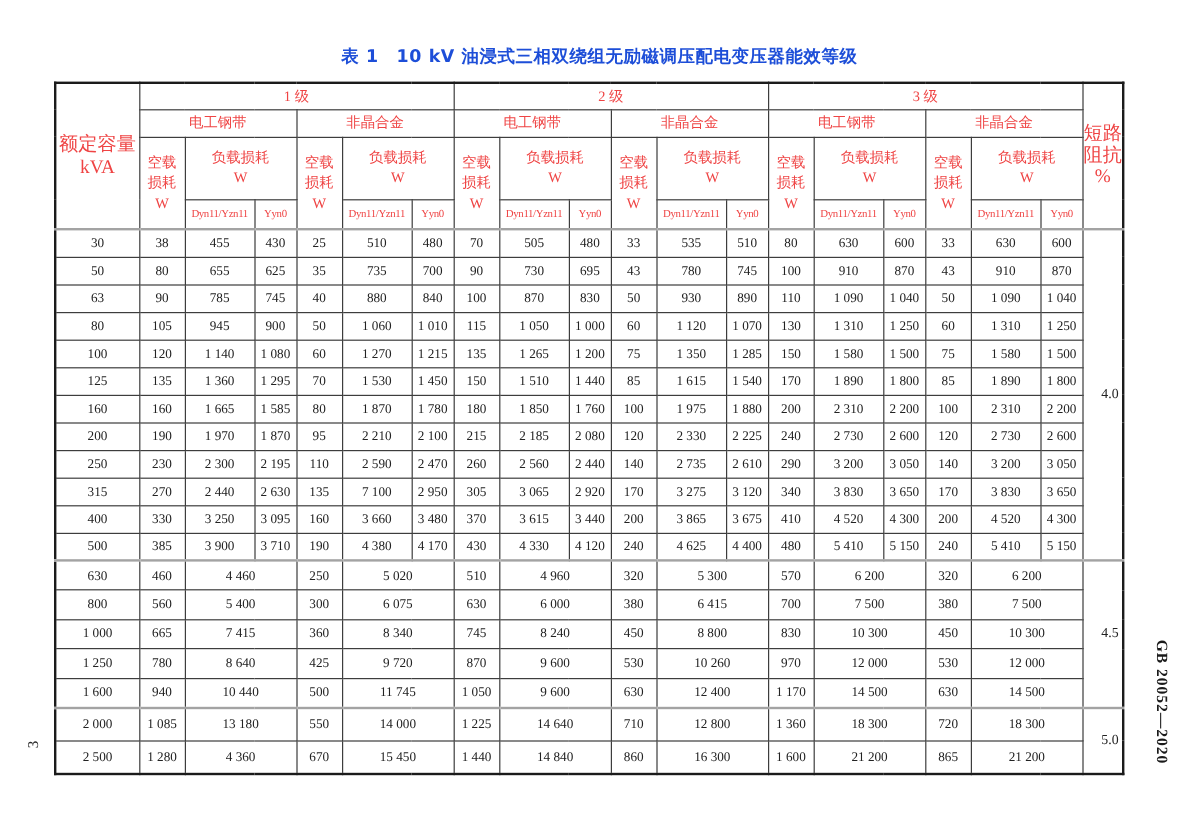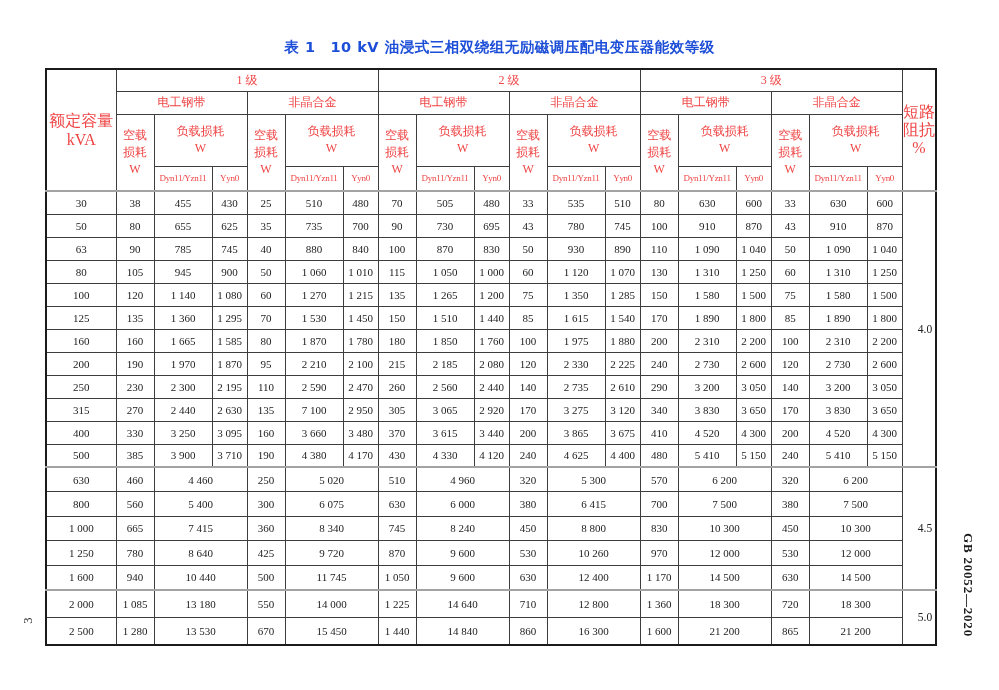--- a/index.html
+++ b/index.html
@@ -1181,21 +1181,21 @@
         </td>
       </tr>
       <tr class="g2">
         <td>
           <div>2 500</div>
         </td>
         <td>
           <div>1 280</div>
         </td>
         <td colspan="2">
-          <div>13 530</div>
+          <div>4 360</div>
         </td>
         <td>
           <div>670</div>
         </td>
         <td colspan="2">
           <div>15 450</div>
         </td>
         <td>
           <div>1 440</div>
         </td>

